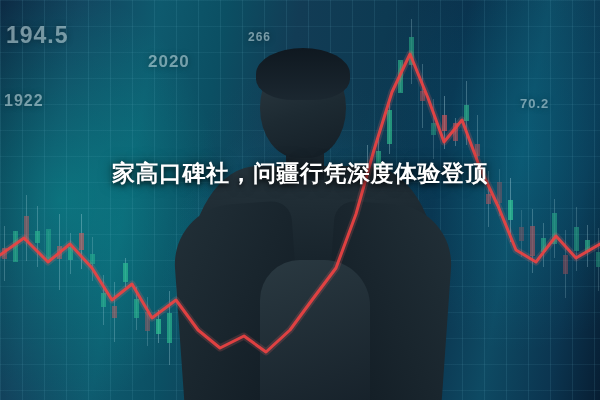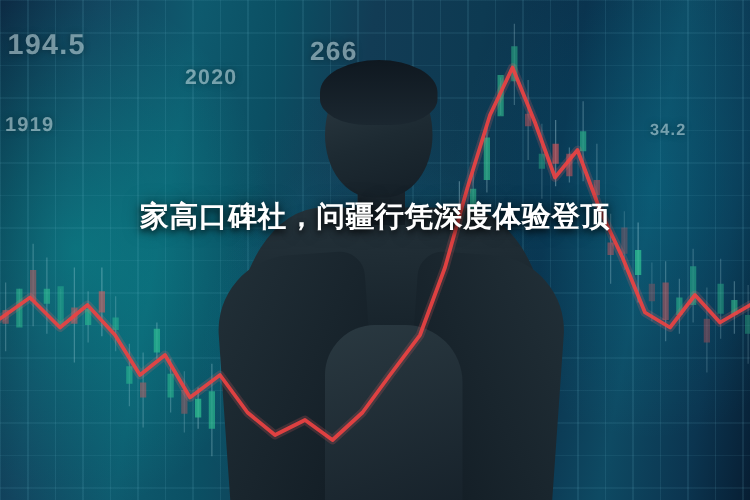--- a/index.html
+++ b/index.html
@@ -431,24 +431,24 @@
     <div class="p-shoulder-l"></div>
     <div class="p-shoulder-r"></div>
     <div class="p-neck"></div>
     <div class="p-head"></div>
     <div class="p-hair"></div>
     <div class="p-arm"></div>
   </div>
 
   <div class="layer" id="bg-numbers">
       <div class="bg-num" style="left: 6px; top: 22px; font-size: 23px;">194.5</div>
-      <div class="bg-num" style="left: 4px; top: 92px; font-size: 16px;">1919</div>
+      <div class="bg-num" style="left: 4px; top: 92px; font-size: 16px;">1922</div>
       <div class="bg-num" style="left: 148px; top: 52px; font-size: 17px;">2020</div>
-      <div class="bg-num" style="left: 248px; top: 30px; font-size: 21px; text-align: right;">266</div>
-      <div class="bg-num" style="left: 520px; top: 96px; font-size: 13px;">34.2</div>
+      <div class="bg-num" style="left: 248px; top: 30px; font-size: 12px; text-align: right;">266</div>
+      <div class="bg-num" style="left: 520px; top: 96px; font-size: 13px;">70.2</div>
     </div>
 
   <svg class="trend" width="600" height="400" viewBox="0 0 600 400">
     <polyline id="trend-red" fill="none" stroke="#e83b3b" stroke-width="3" stroke-linejoin="round" stroke-linecap="round" opacity="0.92" points="0,255 24,238 48,262 70,244 92,268 112,300 132,284 152,318 176,300 198,330 220,348 244,336 266,352 290,330 312,300 336,268 356,214 374,150 392,92 410,54 428,98 444,142 462,120 480,168 498,206 516,250 536,262 556,236 576,258 600,244"></polyline>
     <polyline id="trend-red-glow" fill="none" stroke="#ff6b6b" stroke-width="7" stroke-linejoin="round" stroke-linecap="round" opacity="0.18" points="0,255 24,238 48,262 70,244 92,268 112,300 132,284 152,318 176,300 198,330 220,348 244,336 266,352 290,330 312,300 336,268 356,214 374,150 392,92 410,54 428,98 444,142 462,120 480,168 498,206 516,250 536,262 556,236 576,258 600,244"></polyline>
   </svg>
 
   <div class="headline">
     <span class="l2">家高口碑社，问疆行凭深度体验登顶</span>
   </div>

